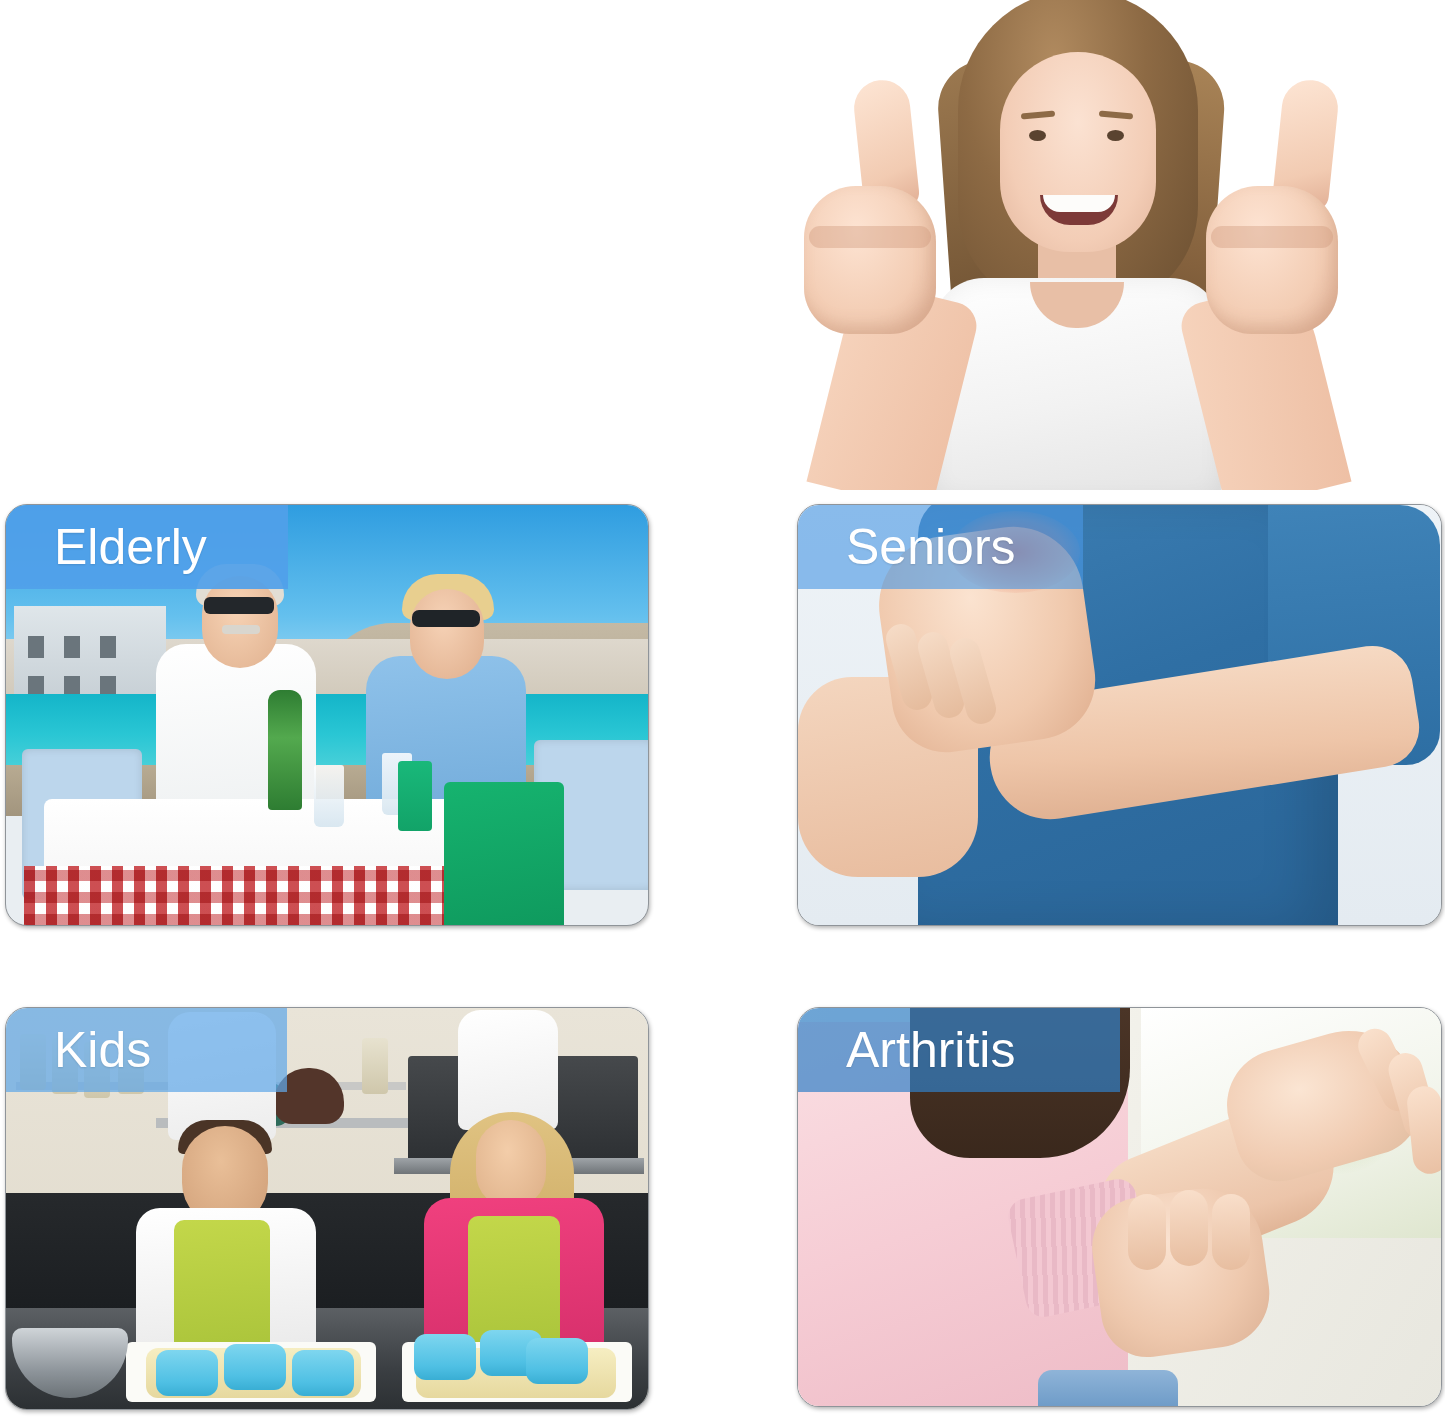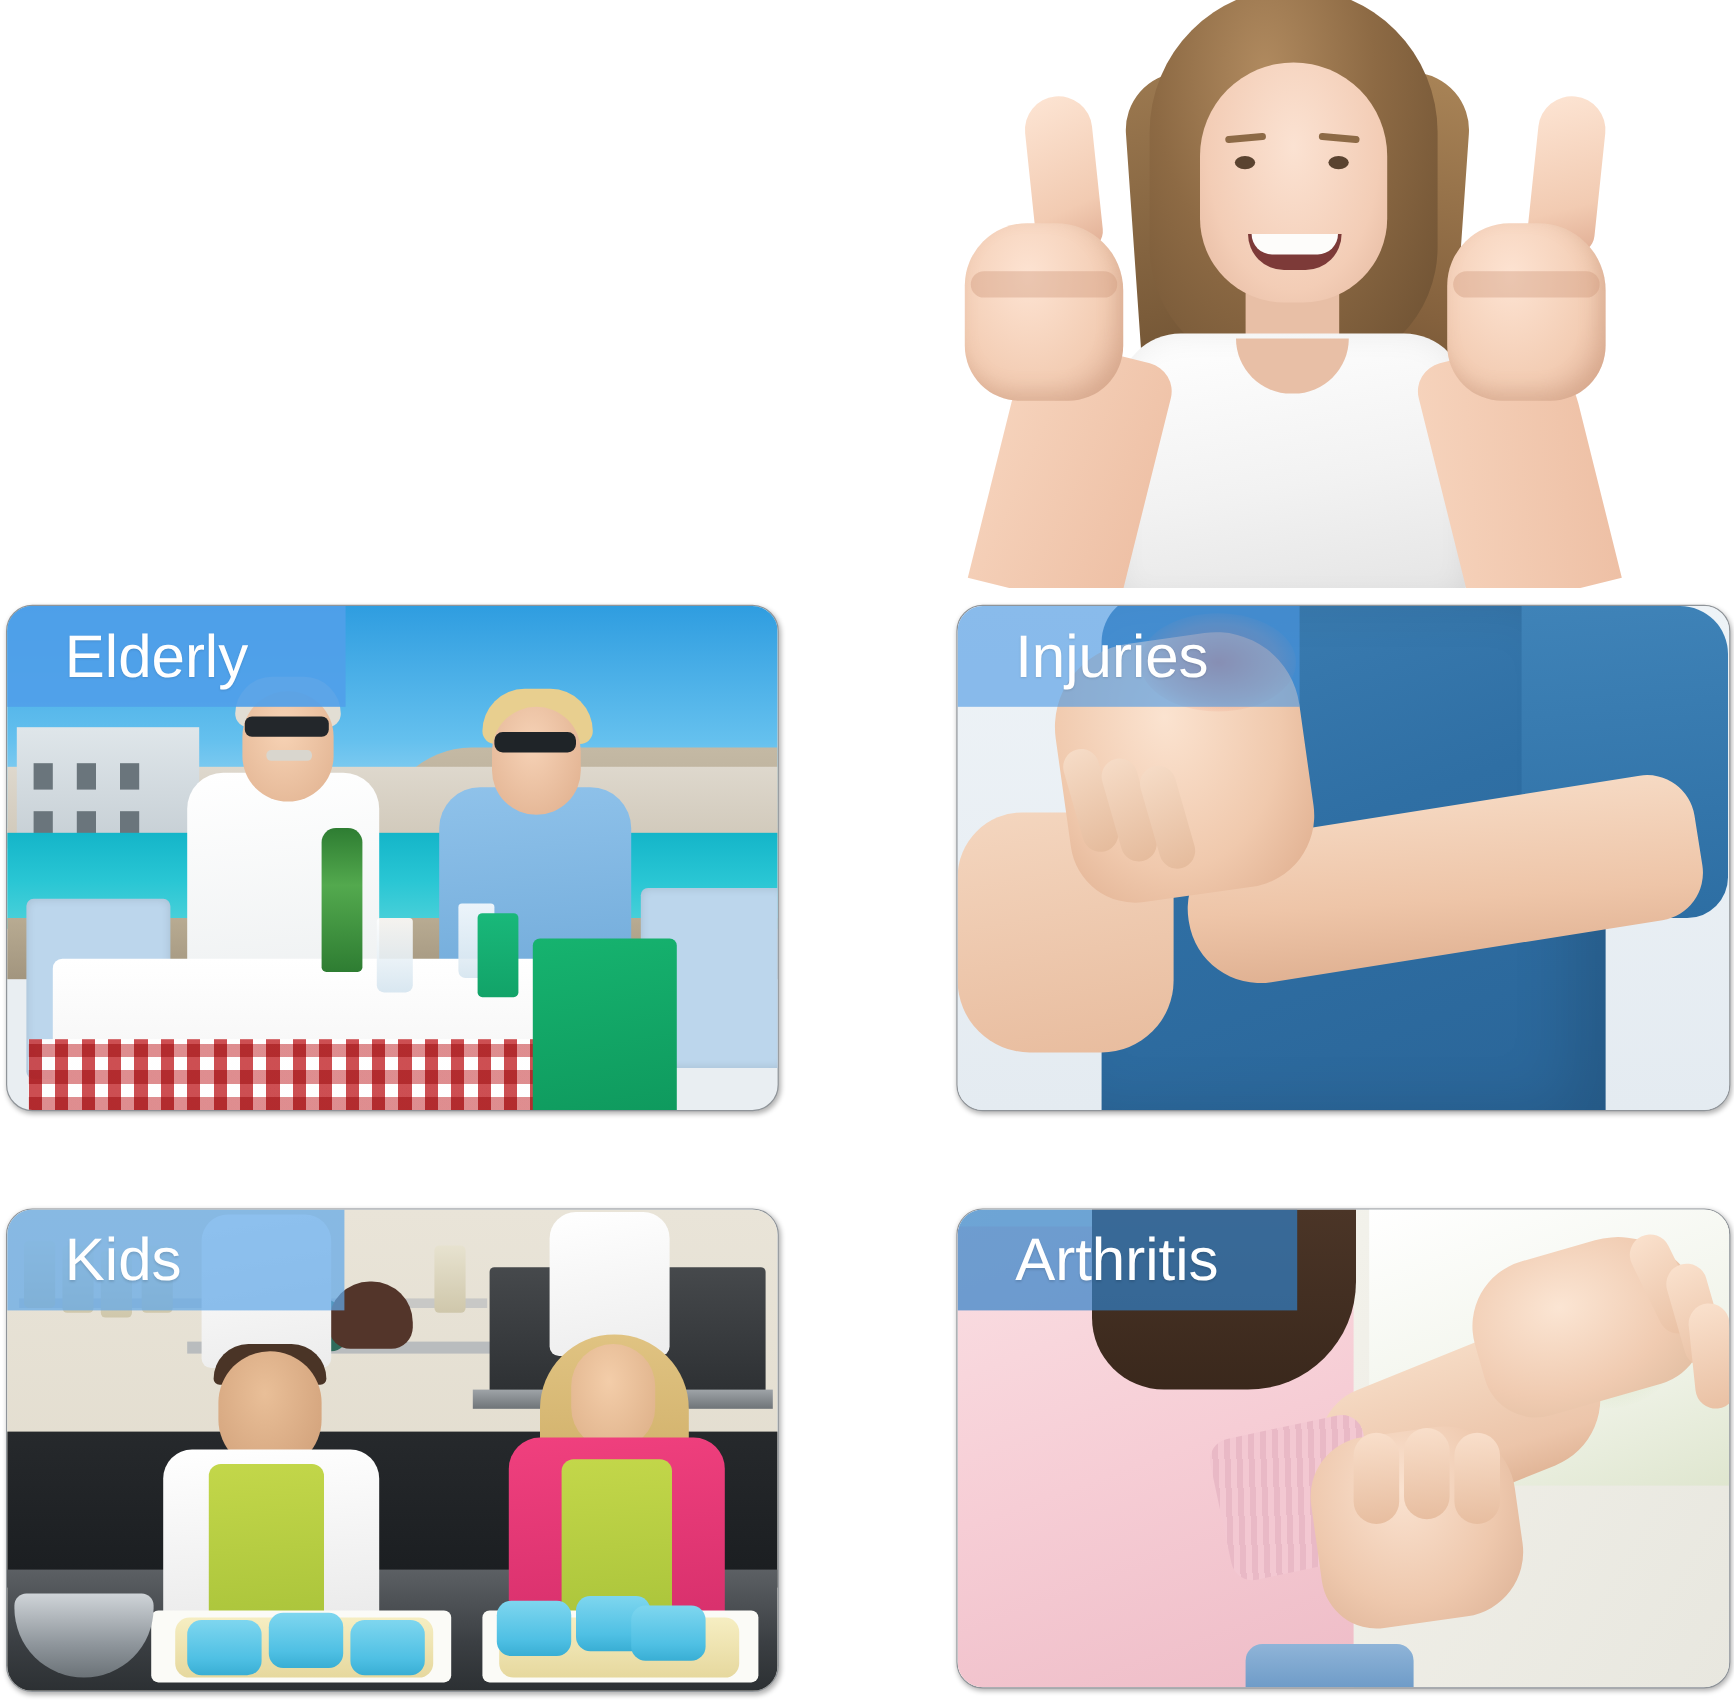--- a/index.html
+++ b/index.html
@@ -189,21 +189,21 @@
     left: 0; top: 0;
     height: 84px;
     z-index: 5;
     display: flex;
     align-items: center;
     background: rgba(74,151,227,0.78);
   }
   .banner.w-seniors   { width: 282px; background: rgba(80,160,233,0.92); }
   .banner.w-injuries  { width: 285px; background: rgba(74,151,227,0.62); }
   .banner.w-kids      { width: 281px; background: rgba(97,168,231,0.72); }
-  .banner.w-arthritis { width: 283px; background: rgba(50,128,200,0.70); }
+  .banner.w-arthritis { width: 322px; background: rgba(50,128,200,0.70); }
   .banner-label {
     color: #ffffff;
     font-size: 50px;
     font-weight: 400;
     margin-left: 48px;
     line-height: 1;
     text-shadow: 0 1px 2px rgba(0,0,0,0.12);
   }
 
   
@@ -454,21 +454,21 @@
     <div class="ij-sleeve"></div>
     <div class="ij-forearm"></div>
     <div class="ij-upper"></div>
     <div class="ij-hand"></div>
     <div class="ij-finger" style="left:96px;  top:118px;"></div>
     <div class="ij-finger" style="left:128px; top:126px;"></div>
     <div class="ij-finger" style="left:160px; top:132px;"></div>
     <div class="ij-red"></div>
   </div>
   <div class="banner w-injuries">
-    <span class="banner-label">Injuries</span>
+    <span class="banner-label">Seniors</span>
   </div>
 </div>
 
 <div class="card kids">
   <div class="photo">
     <div class="kd-wall"></div>
     <div class="kd-shelf"></div>
     <div class="kd-shelf2"></div>
     <div class="kd-jar" style="left:14px;  top:26px;"></div>
     <div class="kd-jar" style="left:46px;  top:30px;"></div>

